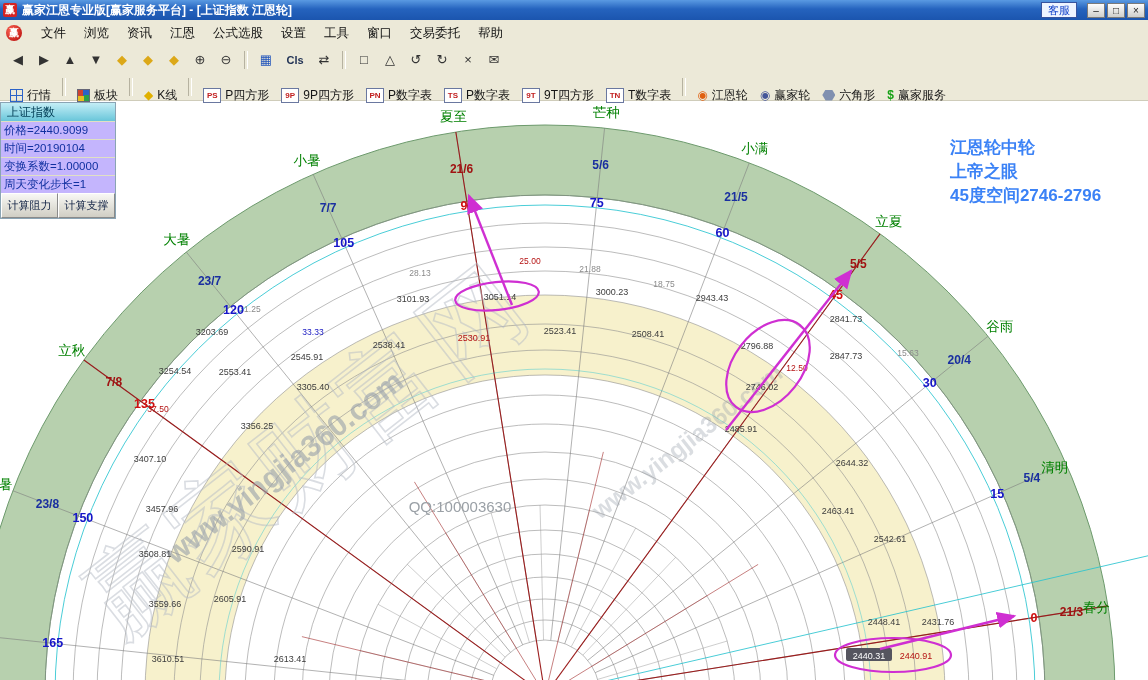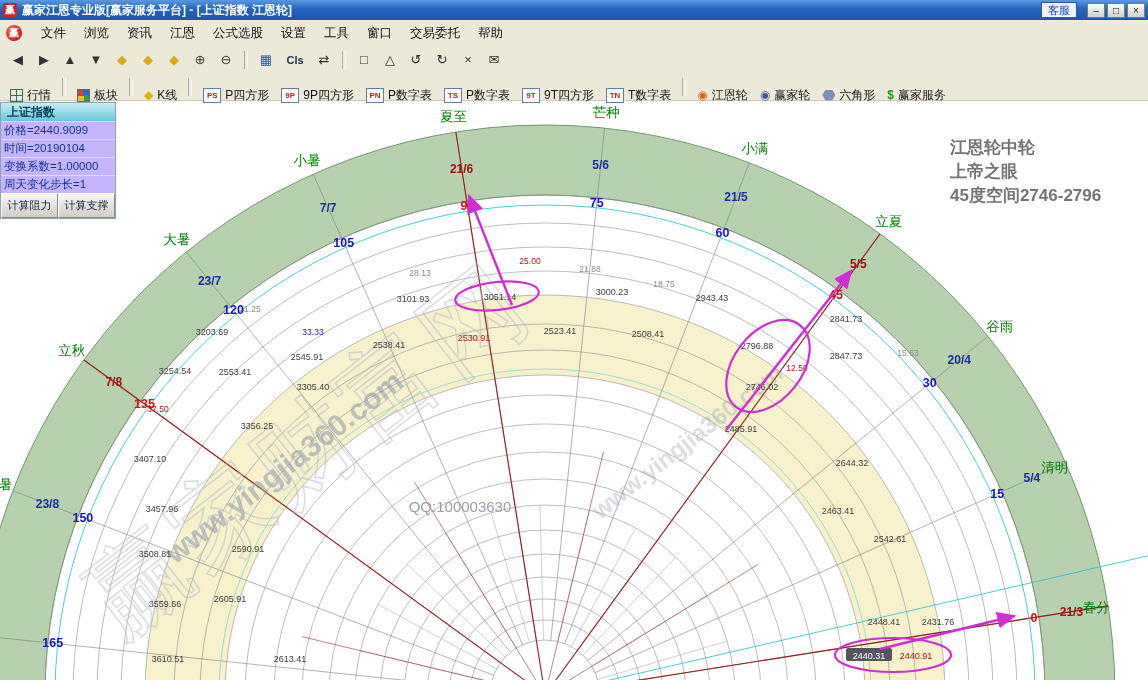--- a/index.html
+++ b/index.html
@@ -41,21 +41,21 @@
     background-image:linear-gradient(0deg,transparent 45%,#2b62c8 45%,#2b62c8 55%,transparent 55%),
                      linear-gradient(90deg,transparent 45%,#2b62c8 45%,#2b62c8 55%,transparent 55%);}
   .t2-blocks{width:11px;height:11px;border:1px solid #667;
     background:conic-gradient(#2b62c8 25%,#2aa04a 0 50%,#e8c020 0 75%,#cc4433 0);}
   .t2-hex{width:13px;height:11px;clip-path:polygon(25% 0,75% 0,100% 50%,75% 100%,25% 100%,0 50%);}
   .t2-label{font-size:12px;color:#151515;}
 
   
   .panel{position:absolute;left:0;top:102px;width:114px;z-index:7;border:1px solid #8aa4b4;background:#eef6f8;}
   .panel-header{height:18px;line-height:18px;background:linear-gradient(180deg,#c4eef6,#69c6da);
-    color:#06425a;font-size:12px;font-weight:bold;padding-left:6px;}
+    color:#06425a;font-size:12px;font-weight:normal;padding-left:6px;}
   .panel-row{height:17px;line-height:17px;font-size:11.5px;color:#1030a0;background:#c4b5fd;
     border-top:1px solid #e0e0c4;padding-left:3px;white-space:nowrap;overflow:hidden;}
   .panel-btns{display:flex;}
   .panel-btn{flex:1;height:25px;font-size:11px;padding:0;cursor:pointer;color:#112244;
     font-family:"Liberation Sans","DejaVu Sans",sans-serif;
     background:linear-gradient(180deg,#f8f8f4,#d0cec4);
     border:1px solid;border-color:#fff #8a8a8a #8a8a8a #fff;}
 
   
   .chart-area{position:absolute;inset:0;z-index:1;}
@@ -226,21 +226,21 @@
         <ellipse cx="497" cy="296" rx="42" ry="14" transform="rotate(-6 497 296)" fill="none" stroke="#cf2fd2" stroke-width="2.2"></ellipse>
         <ellipse cx="768" cy="366" rx="34" ry="52" transform="rotate(38 768 366)" fill="none" stroke="#cf2fd2" stroke-width="2.2"></ellipse>
         <ellipse cx="893" cy="655" rx="58" ry="17" transform="rotate(0 893 655)" fill="none" stroke="#cf2fd2" stroke-width="2.2"></ellipse>
         <line x1="512" y1="305" x2="469" y2="196" stroke="#cf2fd2" stroke-width="2.4" marker-end="url(#arrowhead)"></line>
         <line x1="726" y1="430" x2="851" y2="271" stroke="#cf2fd2" stroke-width="2.4" marker-end="url(#arrowhead)"></line>
         <line x1="880" y1="649" x2="1014" y2="616" stroke="#cf2fd2" stroke-width="2.4" marker-end="url(#arrowhead)"></line>
       </g>
     </svg>
 </div>
 
-<div class="annotation" style="color: #737373;">
+<div class="annotation" style="color: #3b82f6;">
   <div>江恩轮中轮</div>
   <div>上帝之眼</div>
   <div>45度空间2746-2796</div>
 </div>
 
 <div class="titlebar">
   <span class="win-logo">赢</span>
   <span class="win-title">赢家江恩专业版[赢家服务平台] - [上证指数 江恩轮]</span>
   <button class="support-btn">客服</button>
   <button class="winctl">–</button>

